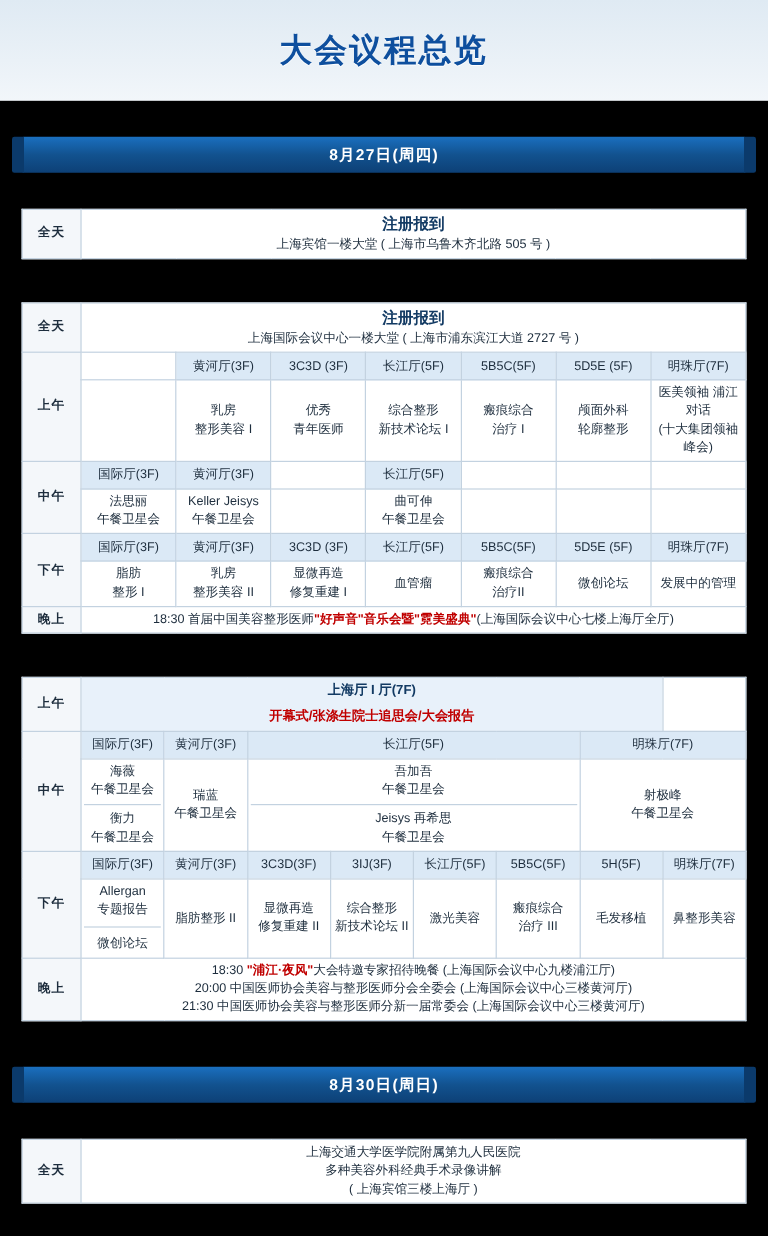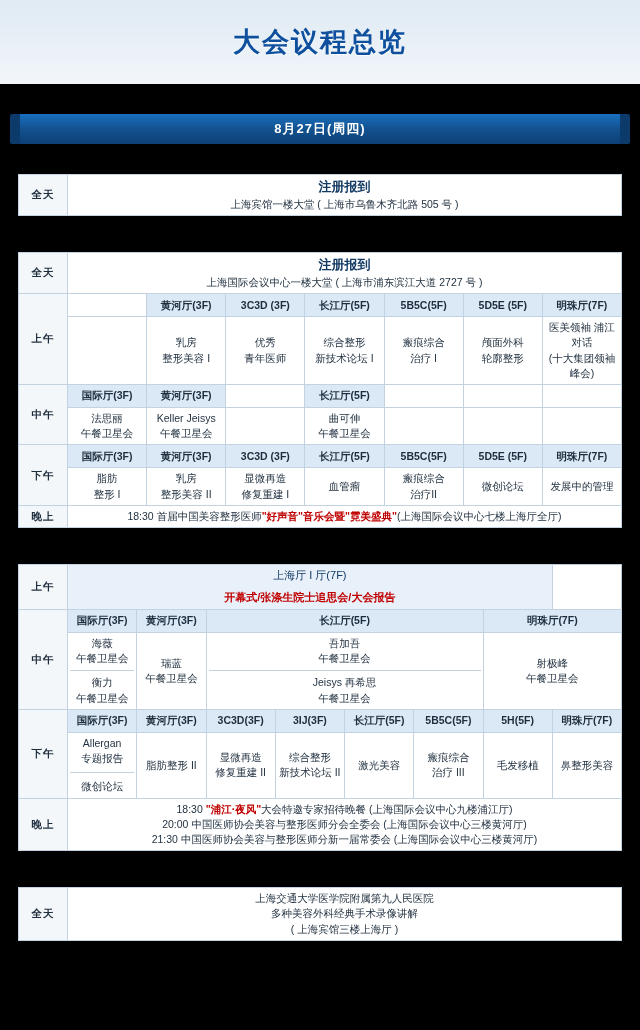--- a/index.html
+++ b/index.html
@@ -59,21 +59,21 @@
   }
   td.timecell{
     width:44px;
     background:#f4f7fa;
     font-size:12px;font-weight:bold;color:#123a63;
     letter-spacing:1px;
   }
   td.hall{
     background:#dbe9f6;
     color:#1763ab;
-    font-weight:bold;
+    font-weight:normal;
     font-size:10px;
     height:16px;
     padding:2px;
   }
   td.center-note{
     color:#1a4f8c;
     font-size:11px;
     line-height:1.7;
     padding:8px 4px;
   }
@@ -84,21 +84,21 @@
     padding:6px 8px;
     font-size:10.5px;
     color:#14456f;
     line-height:1.65;
   }
   .red{color:#c00000;font-weight:bold;}
   td.empty{background:#fff;}
   .plenary{
     background:#e8f1fa;
   }
-  .plenary .line1{font-size:11px;color:#123a63;font-weight:normal;}
+  .plenary .line1{font-size:11px;color:#123a63;font-weight:bold;}
   .plenary .line2{color:#c00000;font-weight:bold;font-size:11px;padding-top:6px;}
   .footer-sp{height:18px;}
 </style>
 </head>
 <body>
 
 <div class="page">
 
   <div class="header">
     <div class="title">大会议程总览</div>
@@ -356,20 +356,21 @@
             <span>中国医师协会美容与整形医师分新一届常委会 (上海国际会议中心三楼黄河厅)</span>
           </div>
         </td>
       </tr>
     </tbody>
       </table>
   </div>
 
   <div class="gap-lg"></div>
 
+  <div class="daybar">8月30日(周日)</div>
   <div class="gap"></div>
   <div class="tblwrap">
     <table class="sched">
       <tbody>
           <tr>
         <td class="timecell">全天</td>
         <td class="center-note" colspan="7">
           <div>上海交通大学医学院附属第九人民医院</div>
           <div>多种美容外科经典手术录像讲解</div>
           <div>( 上海宾馆三楼上海厅 )</div>

